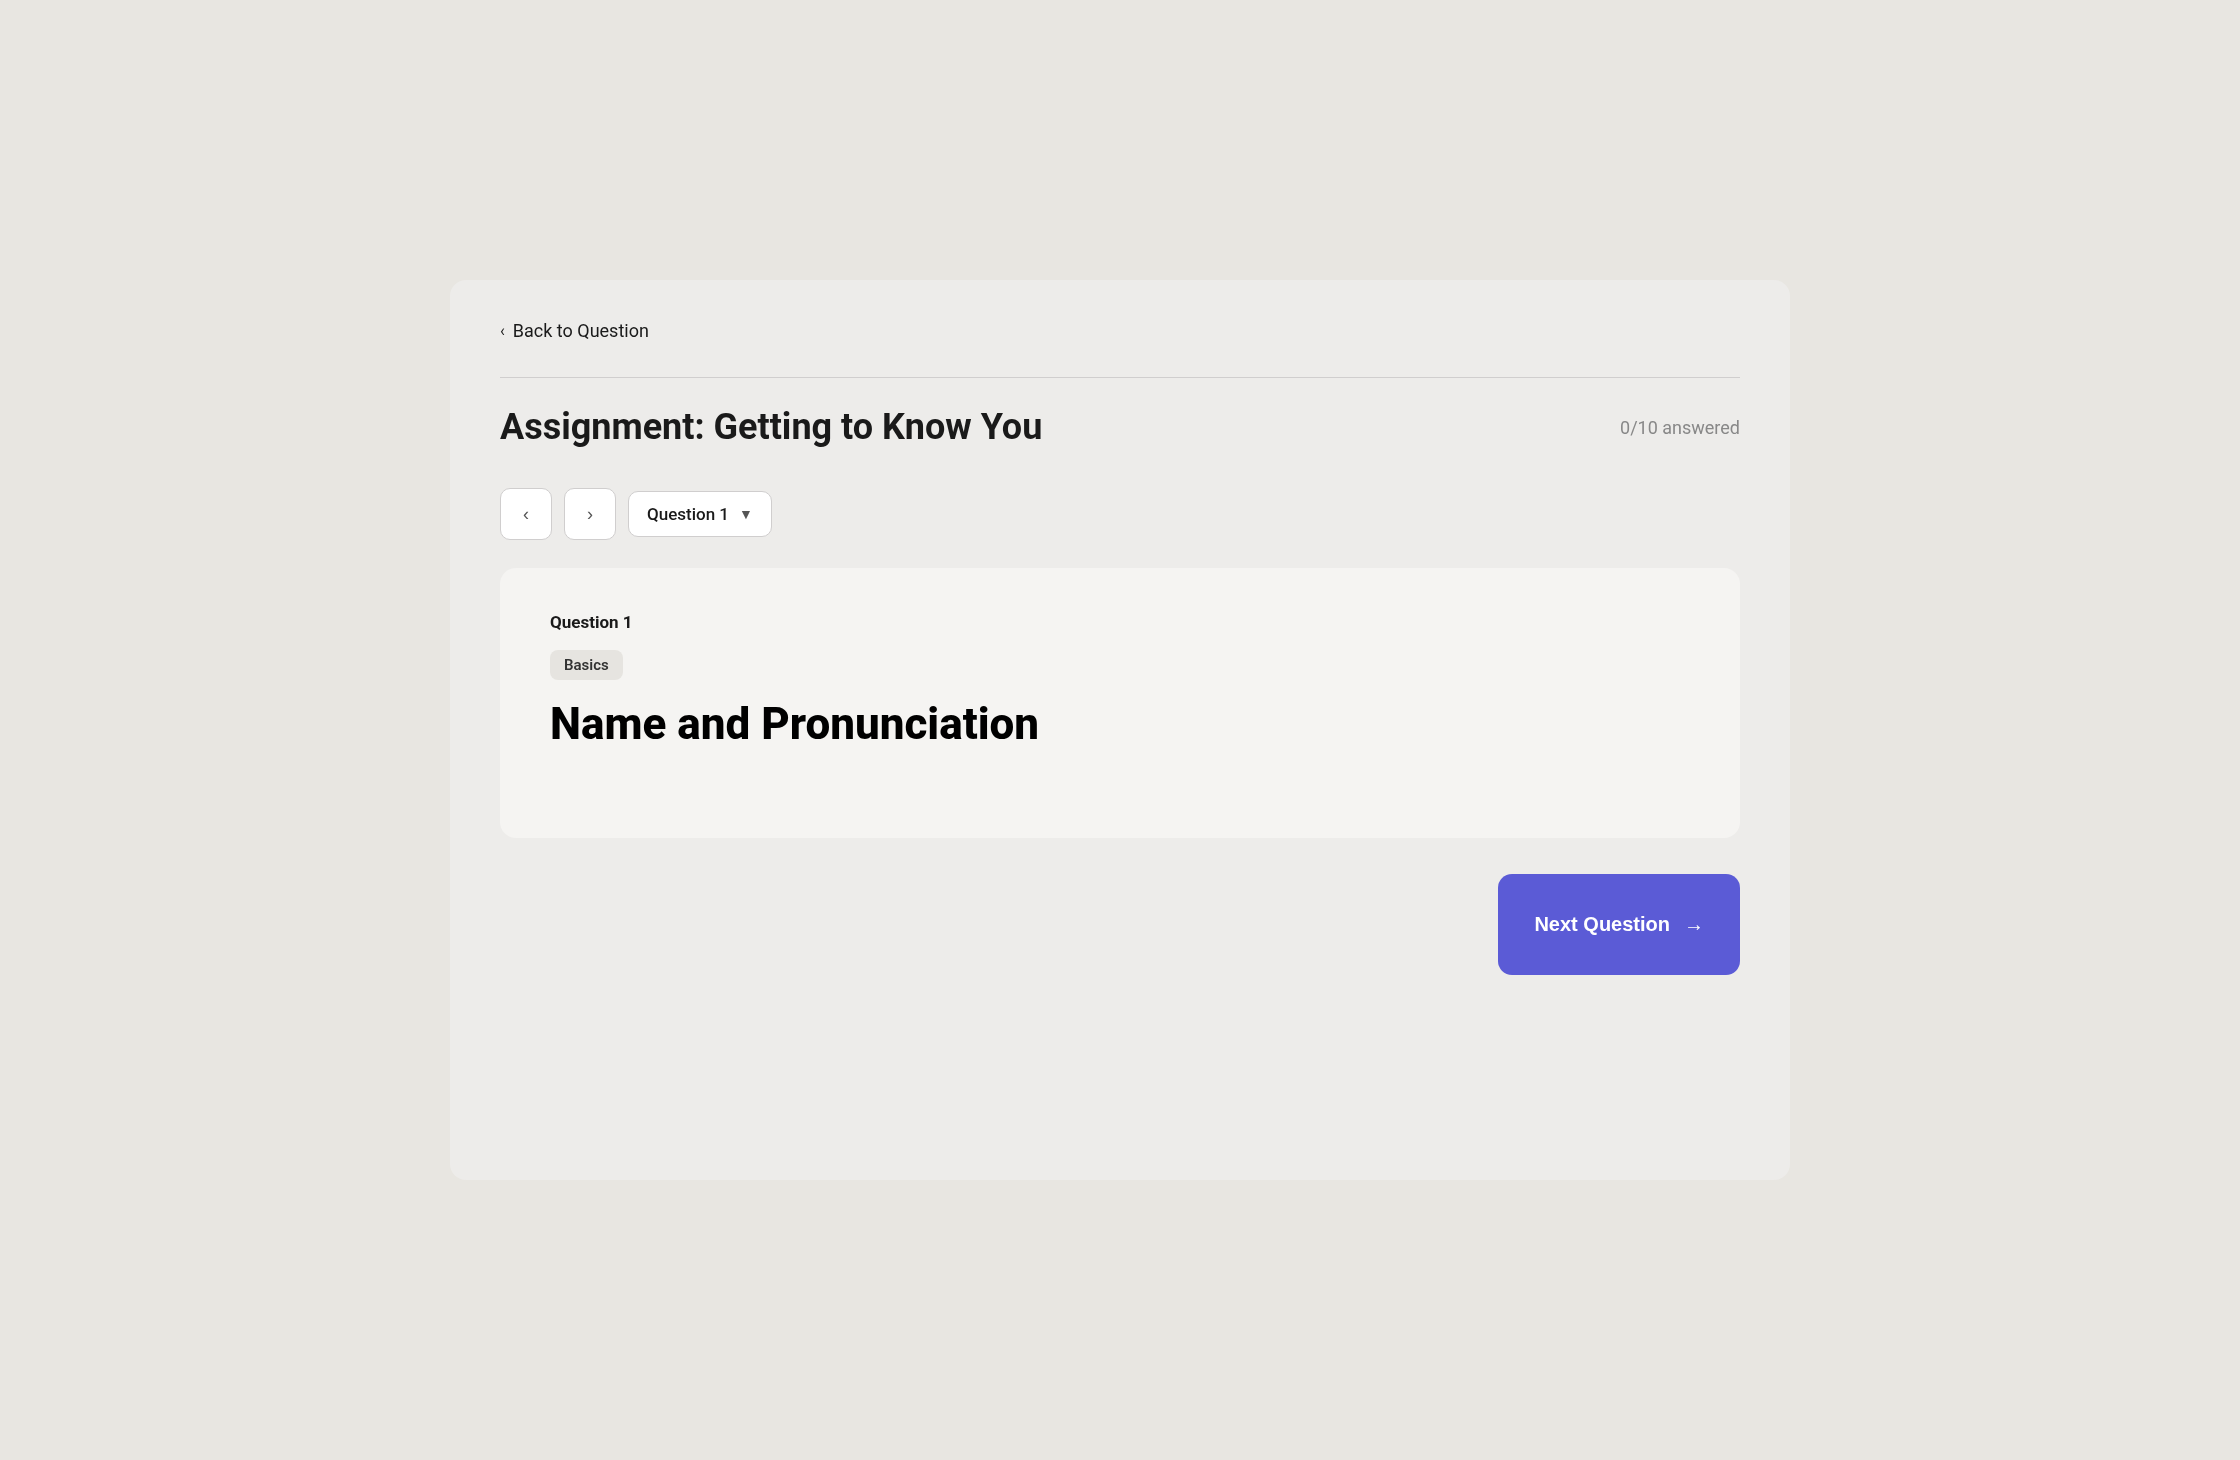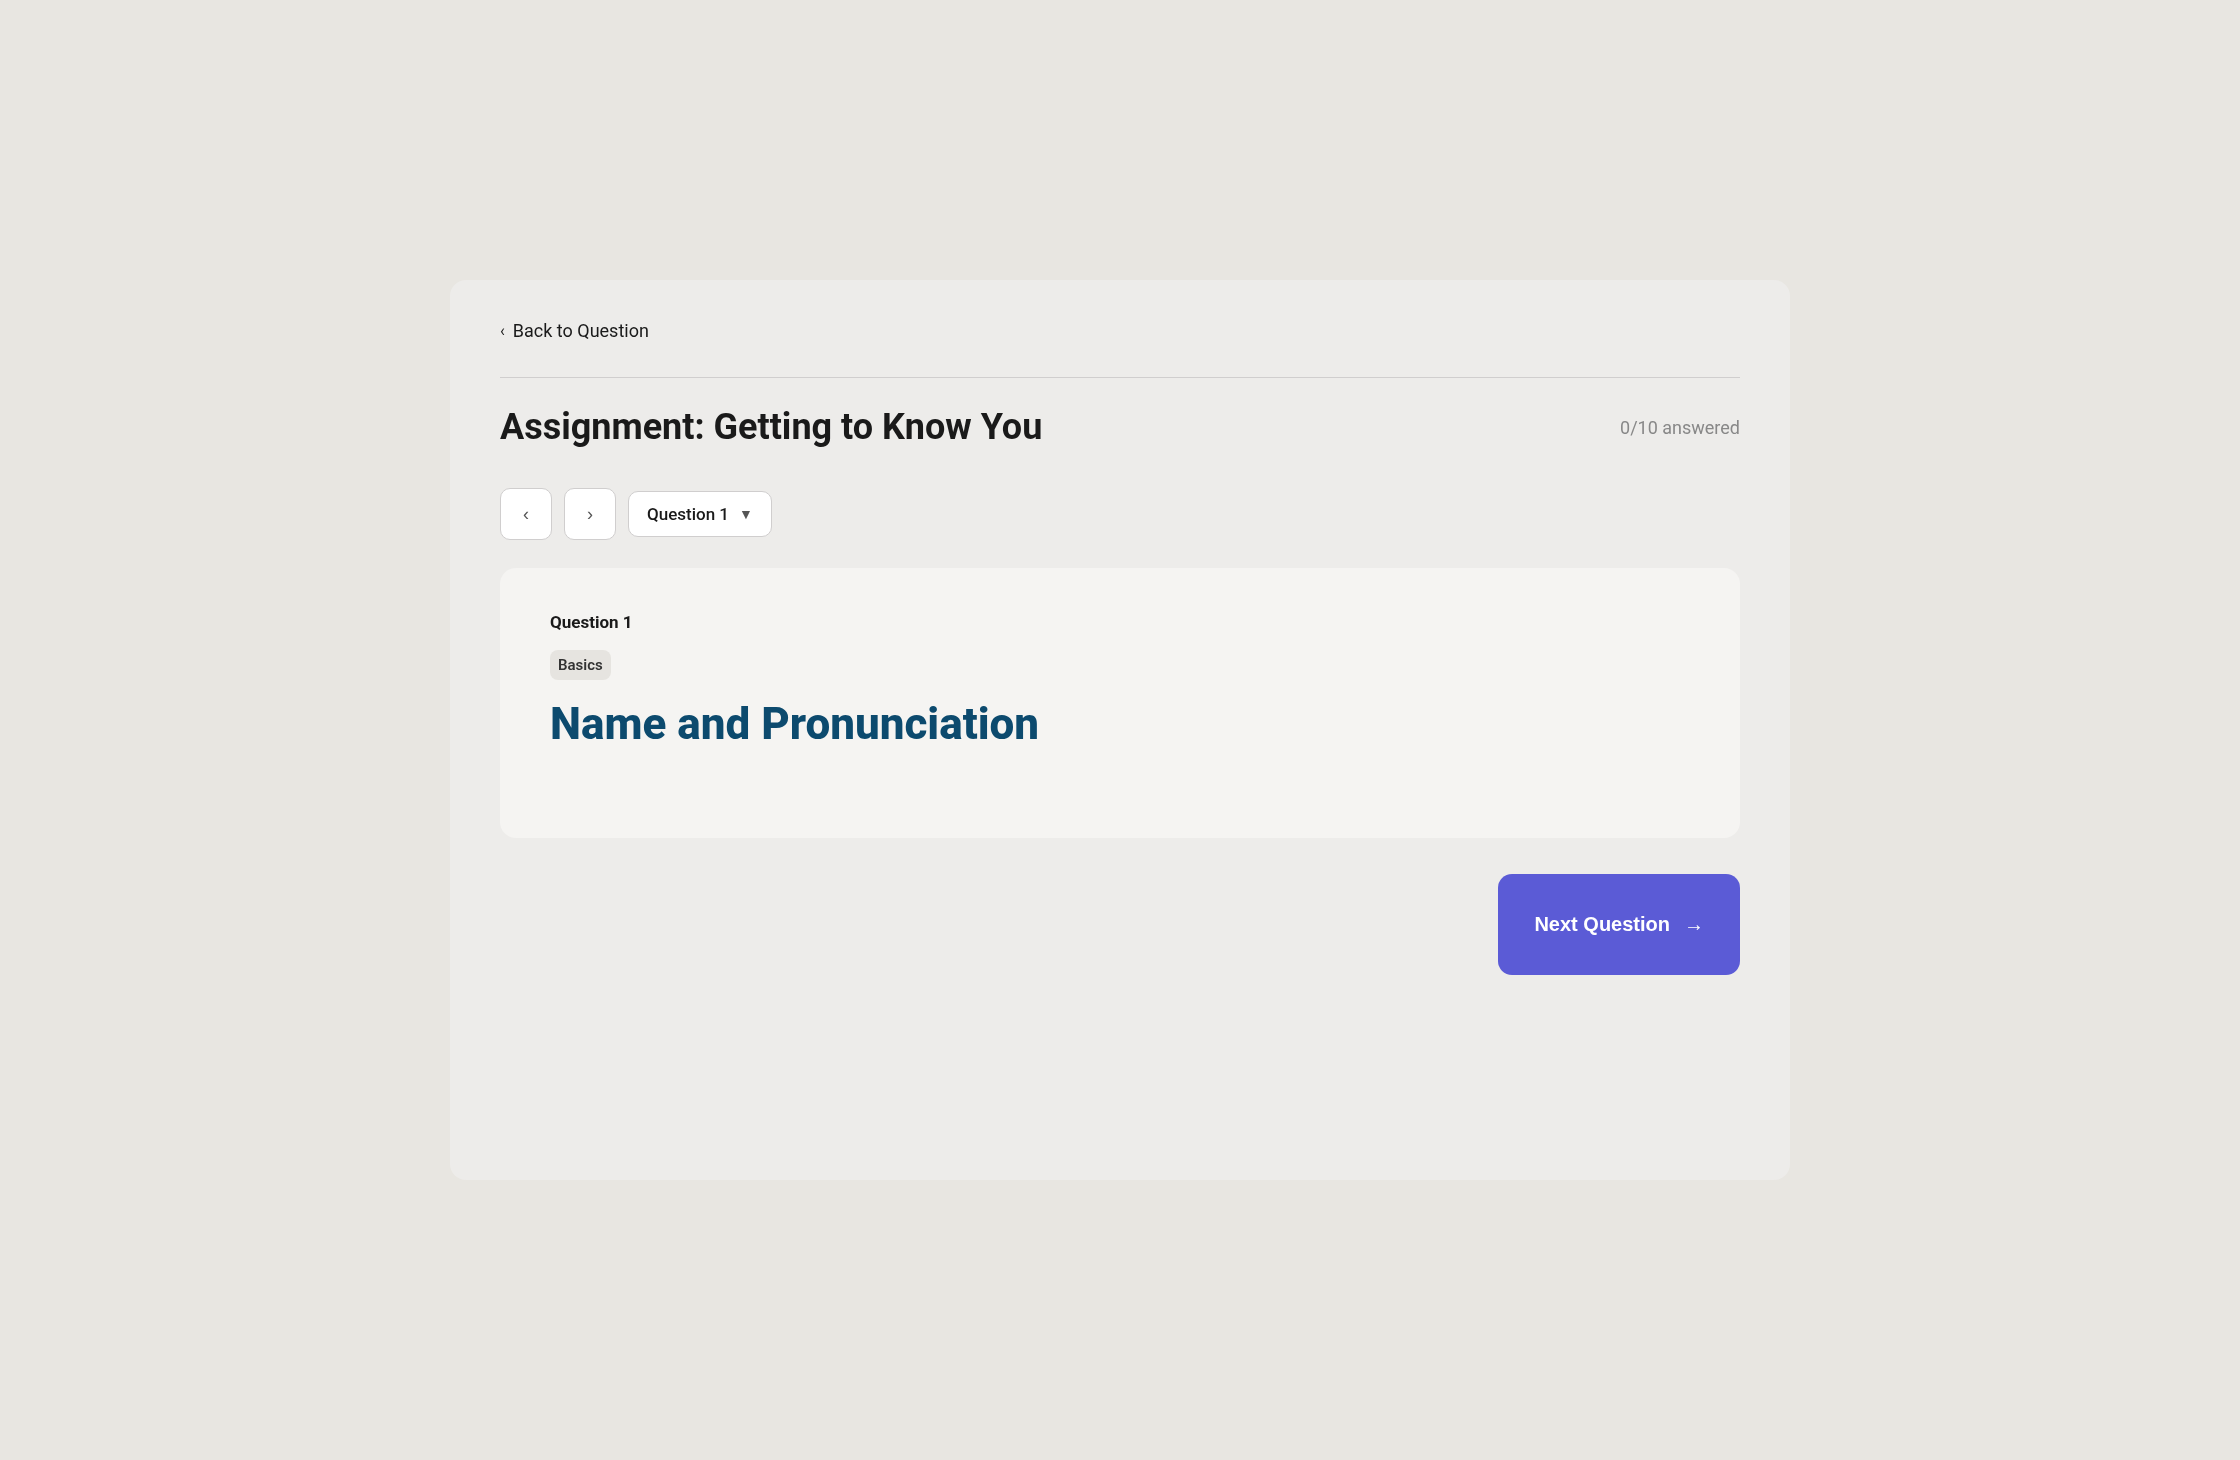--- a/index.html
+++ b/index.html
@@ -136,31 +136,31 @@
       font-size: 17px;
       font-weight: 700;
       color: #1a1a1a;
       margin-bottom: 18px;
     }
 
     .tag-badge {
       display: inline-block;
       background: #e6e4e0;
       border-radius: 8px;
-      padding: 6px 8px;
+      padding: 6px 14px;
       font-size: 15px;
       font-weight: 600;
       color: #333;
       margin-bottom: 20px;
     }
 
     .question-title {
       font-size: 44px;
       font-weight: 800;
-      color: #0c4a6e;
+      color: #000000;
       margin-bottom: 40px;
       line-height: 1.1;
     }
 
     .fields-row {
       display: flex;
       gap: 40px;
       align-items: flex-start;
     }
 

